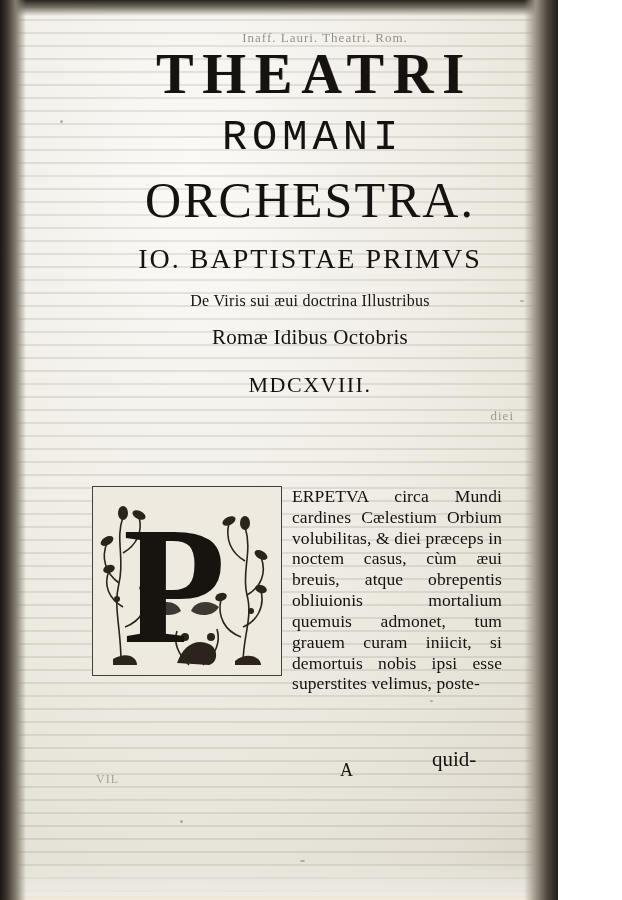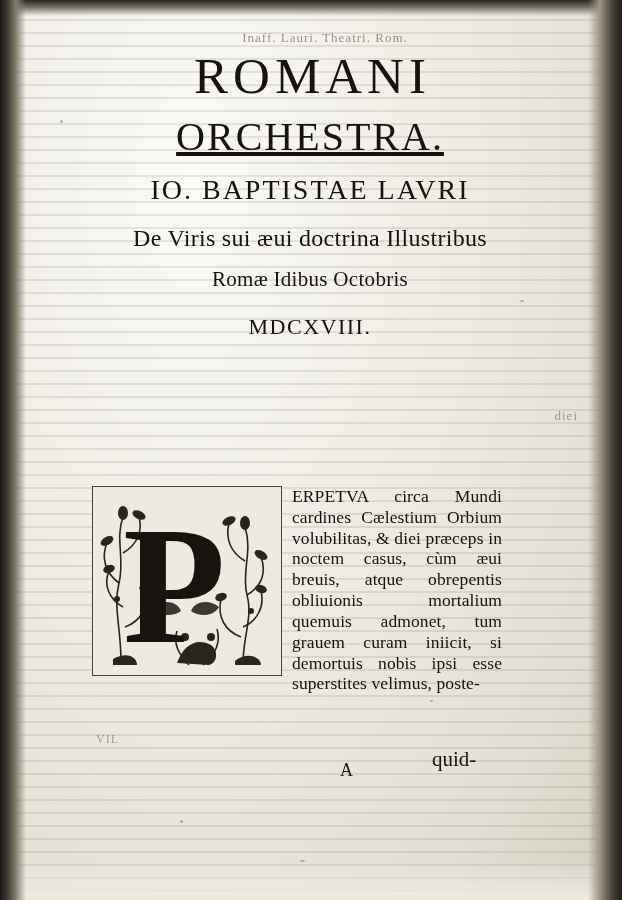--- a/index.html
+++ b/index.html
@@ -9,21 +9,21 @@
   }
   body {
     width: 622px;
     height: 900px;
     overflow: hidden;
     font-family: "Liberation Serif", serif;
   }
 
   #page {
     position: relative;
-    width: 622px;
+    width: 558px;
     height: 900px;
     background: #eab308;
     overflow: hidden;
   }
 
   
   .edge-left {
     position: absolute;
     left: 0; top: 0;
     width: 26px; height: 900px;
@@ -95,34 +95,34 @@
   .t-line1 {
     font-family: "Liberation Serif", serif;
     font-size: 56px;
     letter-spacing: 9px;
     font-weight: 700;
     line-height: 1.02;
     text-indent: 9px;
     text-shadow: 0.6px 0.4px 0 rgba(30,25,20,0.55);
   }
   .t-line2 {
-    font-size: 51px;
+    font-size: 42px;
     letter-spacing: 5px;
     font-weight: 400;
     line-height: 1.2;
-    margin-top: 0;
+    margin-top: 10px;
     text-indent: 5px;
+    font-family: Liberation Mono, monospace;
   }
   .t-line3 {
-    font-size: 40px;
+    font-size: 50px;
     letter-spacing: 2px;
     font-weight: 400;
     line-height: 1.2;
     margin-top: 6px;
-    text-decoration: underline;
   }
   .t-line4 {
     font-size: 28px;
     letter-spacing: 2px;
     line-height: 1.2;
     margin-top: 12px;
   }
   .t-line5 {
     font-size: 25px;
     letter-spacing: 7px;
@@ -131,21 +131,21 @@
     text-indent: 7px;
   }
   .t-line6 {
     font-size: 25px;
     font-style: italic;
     letter-spacing: 2px;
     line-height: 1.2;
     margin-top: 14px;
   }
   .t-line7 {
-    font-size: 24px;
+    font-size: 16px;
     line-height: 1.25;
     margin-top: 16px;
     letter-spacing: 0.3px;
   }
   .t-line8 {
     font-size: 21px;
     line-height: 1.25;
     margin-top: 13px;
     letter-spacing: 0.3px;
   }
@@ -234,21 +234,21 @@
     right: 44px;
     top: 408px;
     font-size: 13px;
     color: rgba(80,74,64,0.5);
     letter-spacing: 1px;
     z-index: 3;
   }
   .ghost-bottom {
     position: absolute;
     left: 96px;
-    top: 732px;
+    top: 772px;
     font-size: 12px;
     color: rgba(80,74,64,0.45);
     letter-spacing: 1px;
     z-index: 3;
   }
 </style>
 </head>
 <body>
 
 <div id="page">
@@ -261,23 +261,24 @@
   <div class="speck" style="left:300px;top:860px;width:5px;height:2px;"></div>
   <div class="speck" style="left:430px;top:700px;width:3px;height:2px;"></div>
 
   <div class="ghost-header">Inaff. Lauri. Theatri. Rom.</div>
   <div class="ghost-right">diei</div>
   <div class="ghost-bottom">VIL</div>
 
   <div class="content">
 
     <div class="title-block">
+      <div class="t-line1">THEATRI</div>
       <div class="t-line2">ROMANI</div>
       <div class="t-line3">ORCHESTRA.</div>
-      <div class="t-line4">IO. BAPTISTAE LAVRI</div>
+      <div class="t-line4">IO. BAPTISTAE PRIMVS</div>
       <div class="t-line7">De Viris sui æui doctrina Illustribus</div>
       <div class="t-line8">Romæ Idibus Octobris</div>
       <div class="t-line9">MDCXVIII.</div>
     </div>
 
     <div class="body-block">
 
       <div class="initial-wrap">
         <div class="initial-box">
           <svg class="vine" width="186" height="186" viewBox="0 0 186 186" aria-hidden="true">

